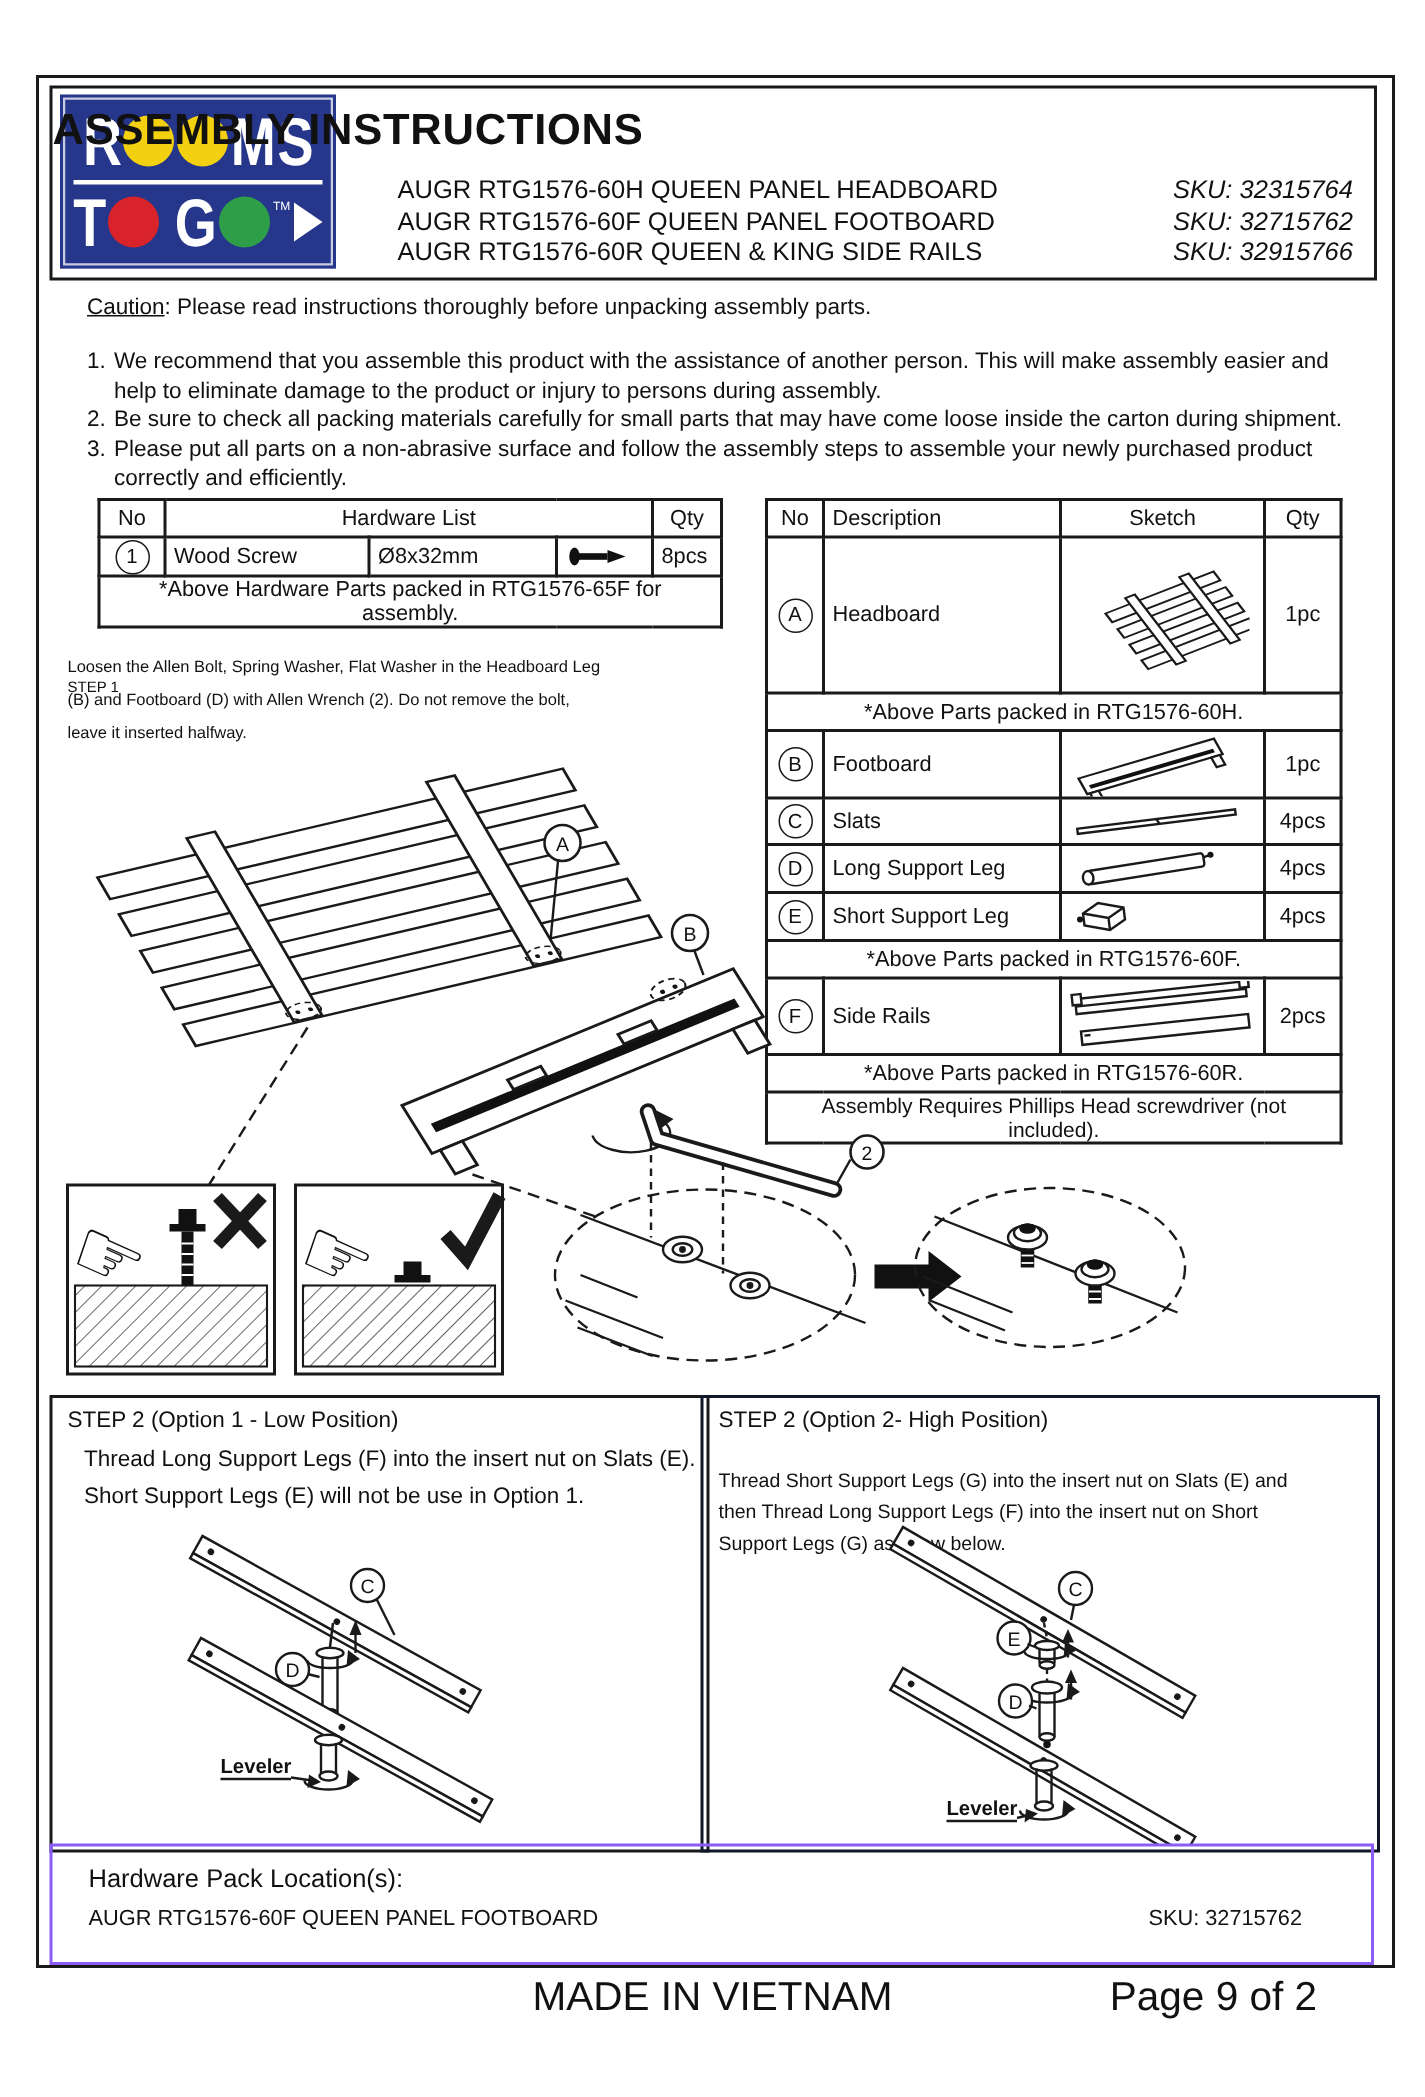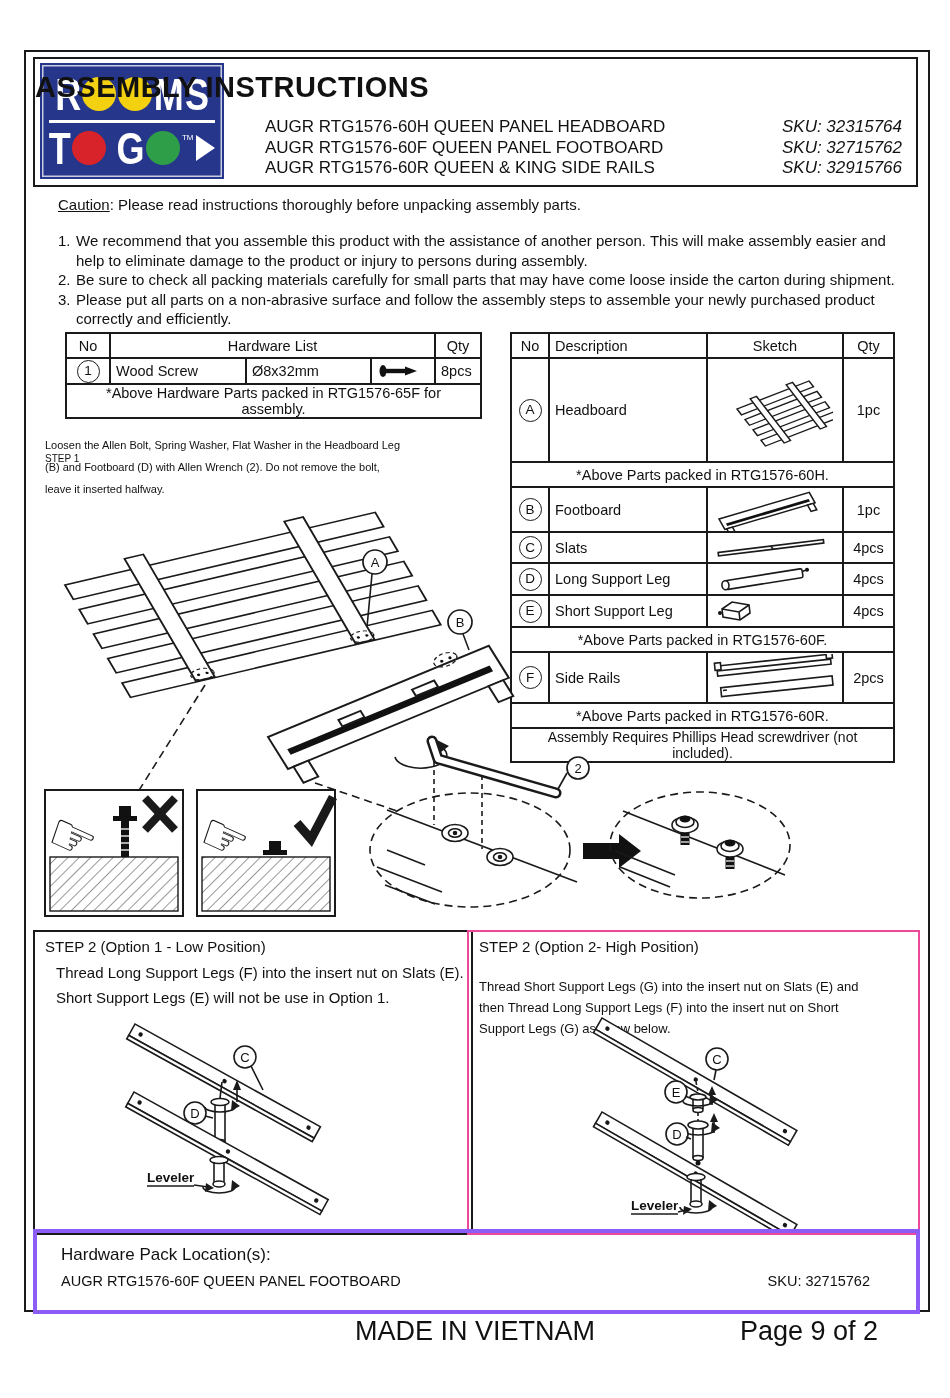--- a/index.html
+++ b/index.html
@@ -39,27 +39,27 @@
   .hw-table{left:65px;top:332px;}
   .parts-table{left:510px;top:332px;}
   .td-c{text-align:center;}
   .circ{display:inline-flex;width:21px;height:21px;border:1.7px solid #1a1a1a;border-radius:50%;
         align-items:center;justify-content:center;font-size:13.5px;line-height:1;}
 
   
   .step1-title{left:45px;top:413px;font-size:10px;margin-top:40px;}
   .step1-text{left:45px;top:434px;width:480px;font-size:11px;line-height:22px;}
   .step2-box-l{left:33px;top:930px;width:436px;height:301px;border:2px solid #1a1a1a;}
-  .step2-box-r{left:467px;top:930px;width:449px;height:301px;border:2px solid #ec4899;}
+  .step2-box-r{left:467px;top:930px;width:449px;height:301px;border:2px solid #0f172a;}
   .step2-title{left:10px;top:6px;font-size:15px;}
   .step2-text{left:10px;top:28px;font-size:15px;line-height:25px;margin-left:11px;}
   .step2-text-r{left:10px;top:28px;width:420px;font-size:13px;line-height:21px;margin-top:16px;}
 
   
-  .hwpack-box{left:33px;top:1229px;width:879px;height:77px;border:4px solid #8b5cf6;}
+  .hwpack-box{left:33px;top:1229px;width:879px;height:77px;border:2px solid #8b5cf6;}
   .hwpack-title{left:24px;top:12px;font-size:17px;}
   .hwpack-product{left:24px;top:40px;font-size:14.5px;}
   .hwpack-sku{right:46px;top:40px;font-size:14.5px;}
   .footer-made{left:0;right:0;top:1316px;text-align:center;font-size:27px;}
   .footer-page{right:72px;top:1316px;font-size:27px;}
 
   
   svg{display:block;}
   svg text{font-family:"Liberation Sans",sans-serif;fill:#111;}
   .lbl{font-size:13px;text-anchor:middle;}

